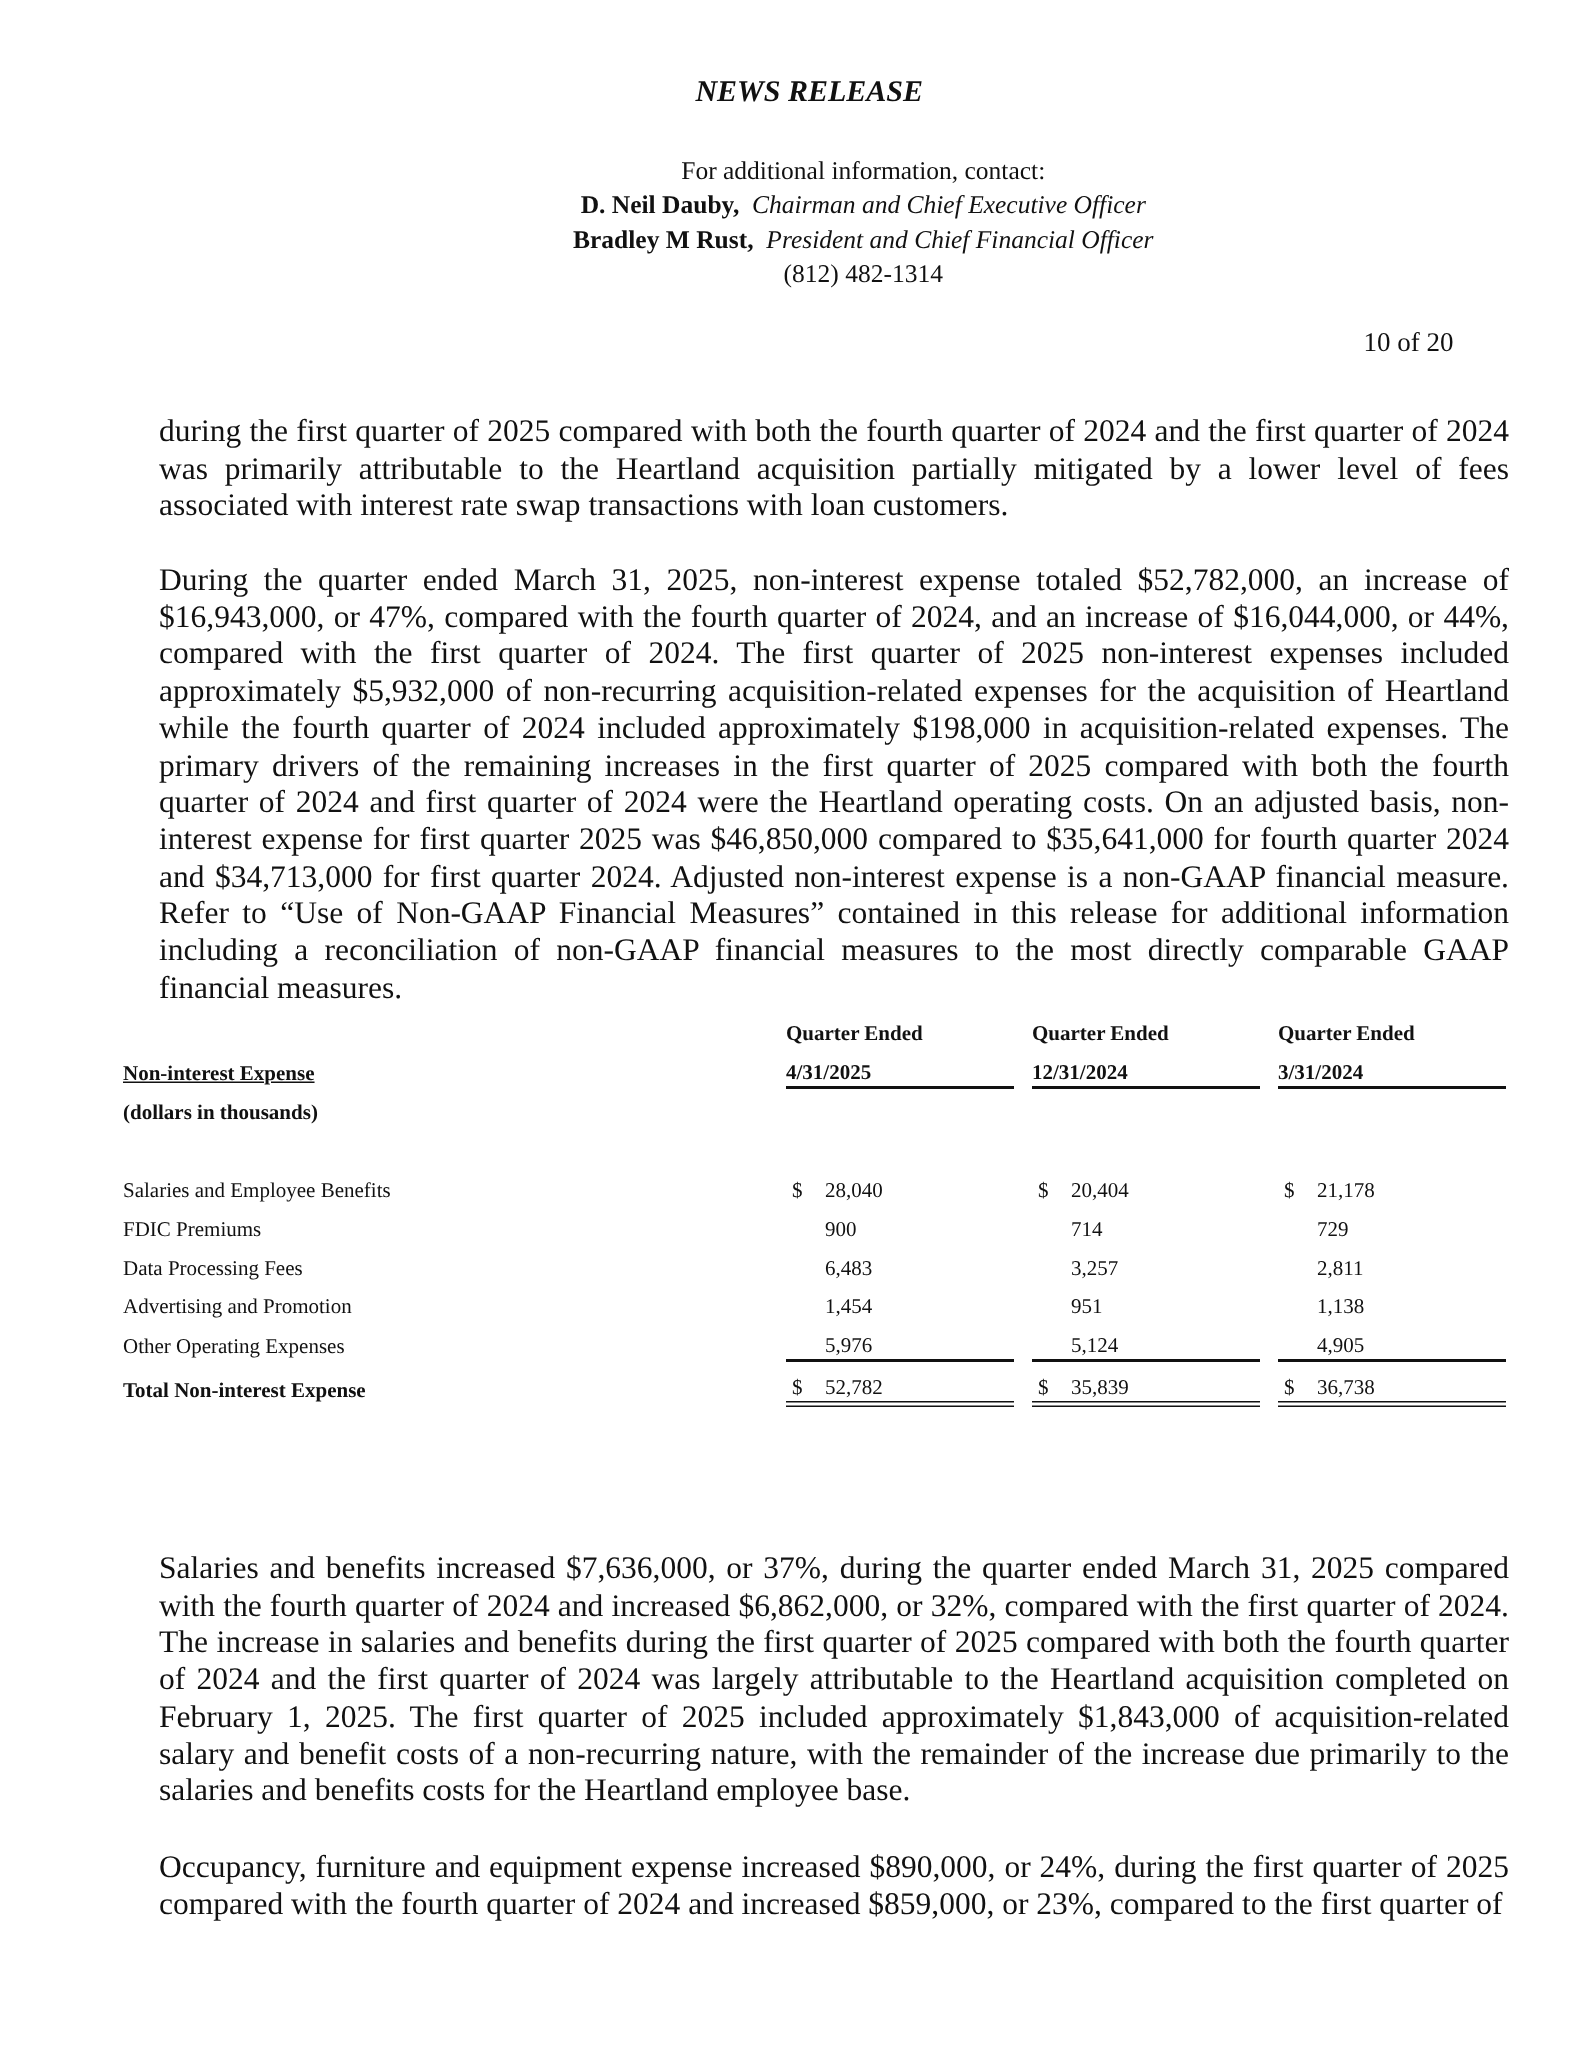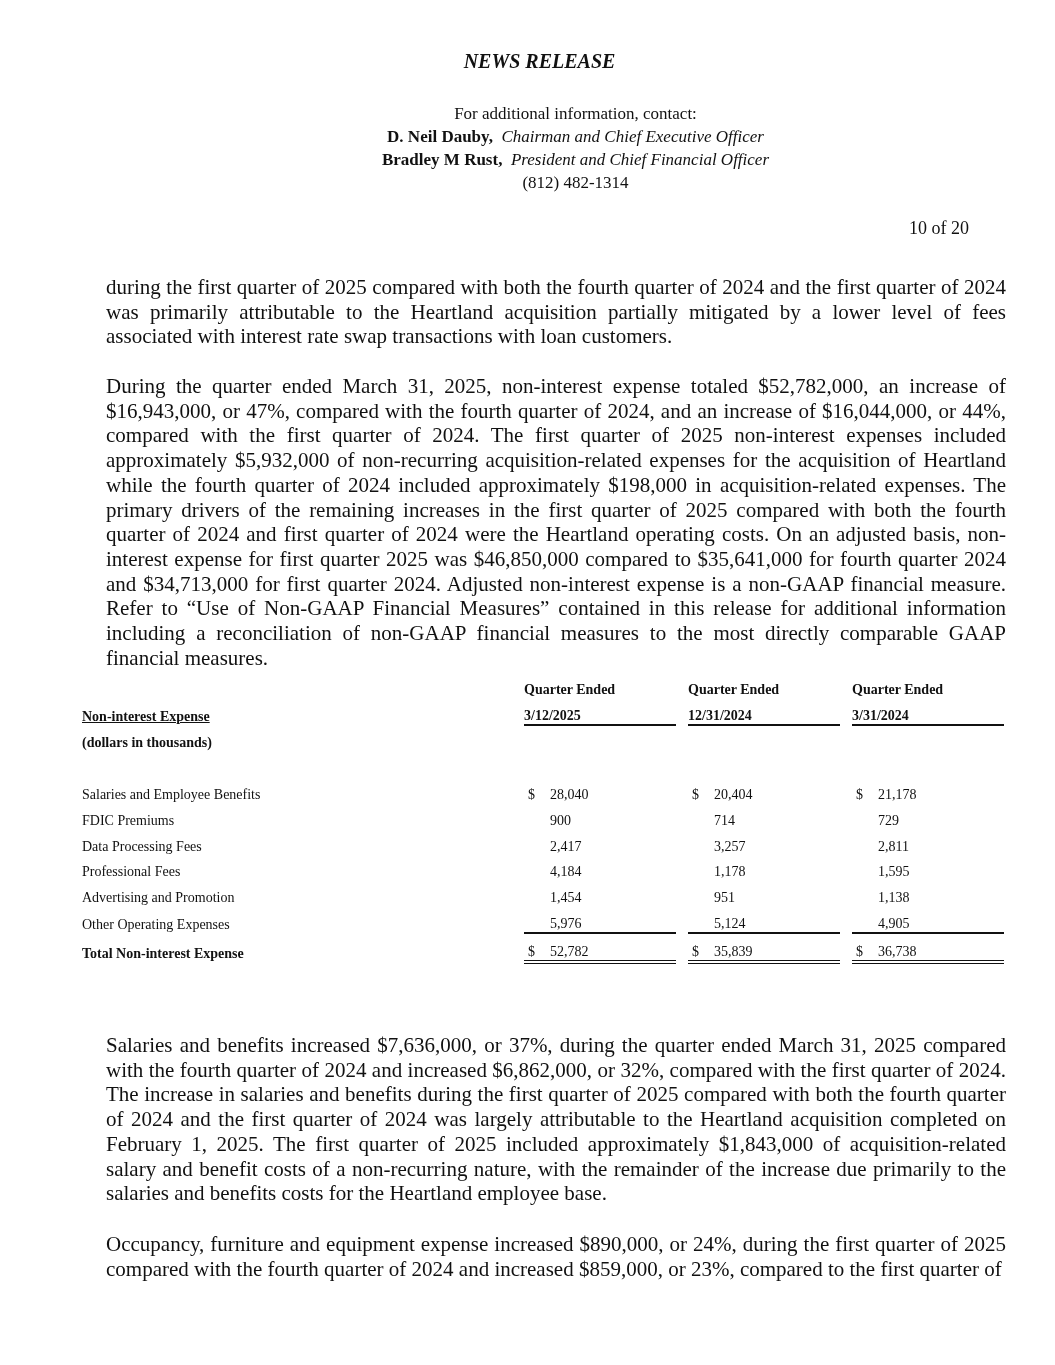--- a/index.html
+++ b/index.html
@@ -70,21 +70,21 @@
     <td class="gap"></td>
     <td class="colhead" colspan="2">Quarter Ended</td>
     <td class="gap"></td>
     <td class="colhead" colspan="2">Quarter Ended</td>
     <td class="gap"></td>
     <td class="colhead" colspan="2">Quarter Ended</td>
   </tr>
   <tr>
     <td class="lbl bold u">Non-interest Expense</td>
     <td class="gap"></td>
-    <td class="colhead colhead-line" colspan="2">3/12/2025</td>
+    <td class="colhead colhead-line" colspan="2">4/31/2025</td>
     <td class="gap"></td>
     <td class="colhead colhead-line" colspan="2">12/31/2024</td>
     <td class="gap"></td>
     <td class="colhead colhead-line" colspan="2">3/31/2024</td>
   </tr>
   <tr>
     <td class="lbl bold">(dollars in thousands)</td>
     <td colspan="9"></td>
   </tr>
   <tr class="spacer">
@@ -113,39 +113,27 @@
         <td class="cur"></td>
         <td class="amt">714</td>
         <td class="gap"></td>
         <td class="cur"></td>
         <td class="amt">729</td>
       </tr>
       <tr>
         <td class="lbl">Data Processing Fees</td>
         <td class="gap"></td>
         <td class="cur"></td>
-        <td class="amt">2,417</td>
+        <td class="amt">6,483</td>
         <td class="gap"></td>
         <td class="cur"></td>
         <td class="amt">3,257</td>
         <td class="gap"></td>
         <td class="cur"></td>
         <td class="amt">2,811</td>
-      </tr>
-      <tr>
-        <td class="lbl">Professional Fees</td>
-        <td class="gap"></td>
-        <td class="cur"></td>
-        <td class="amt">4,184</td>
-        <td class="gap"></td>
-        <td class="cur"></td>
-        <td class="amt">1,178</td>
-        <td class="gap"></td>
-        <td class="cur"></td>
-        <td class="amt">1,595</td>
       </tr>
       <tr>
         <td class="lbl">Advertising and Promotion</td>
         <td class="gap"></td>
         <td class="cur"></td>
         <td class="amt">1,454</td>
         <td class="gap"></td>
         <td class="cur"></td>
         <td class="amt">951</td>
         <td class="gap"></td>

